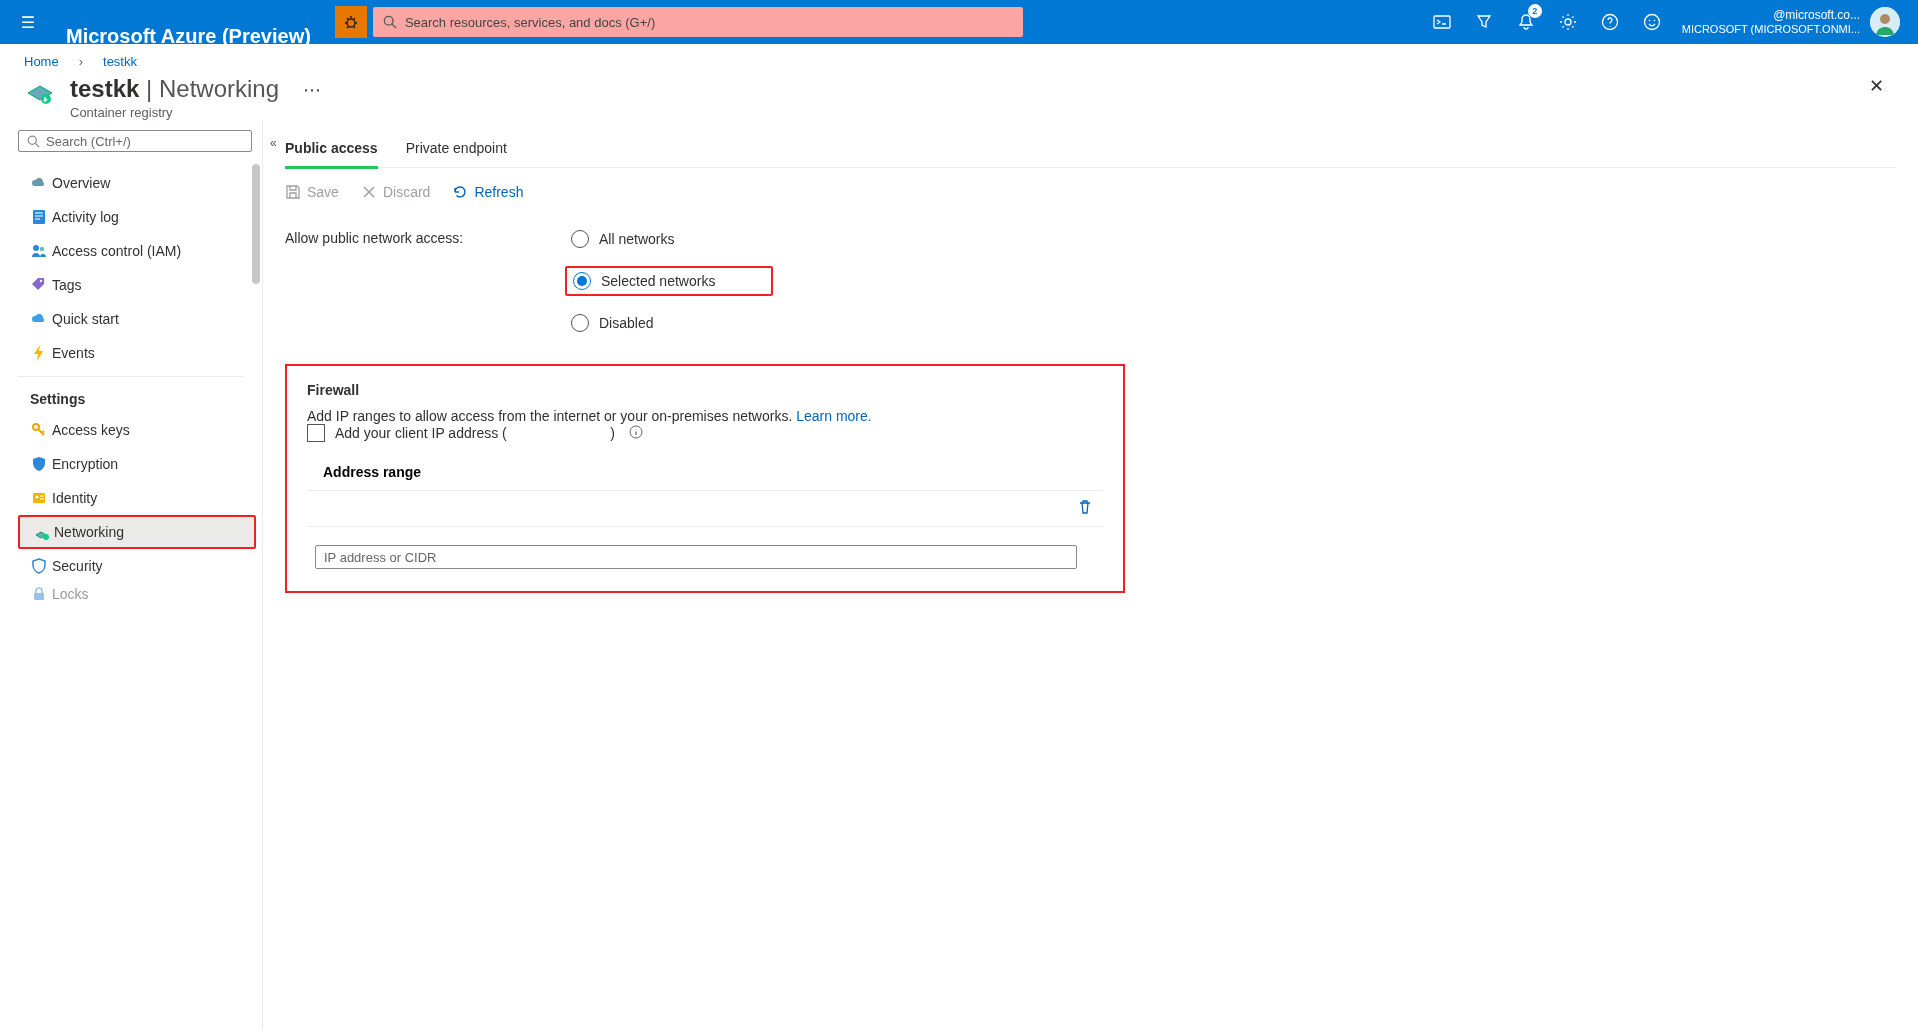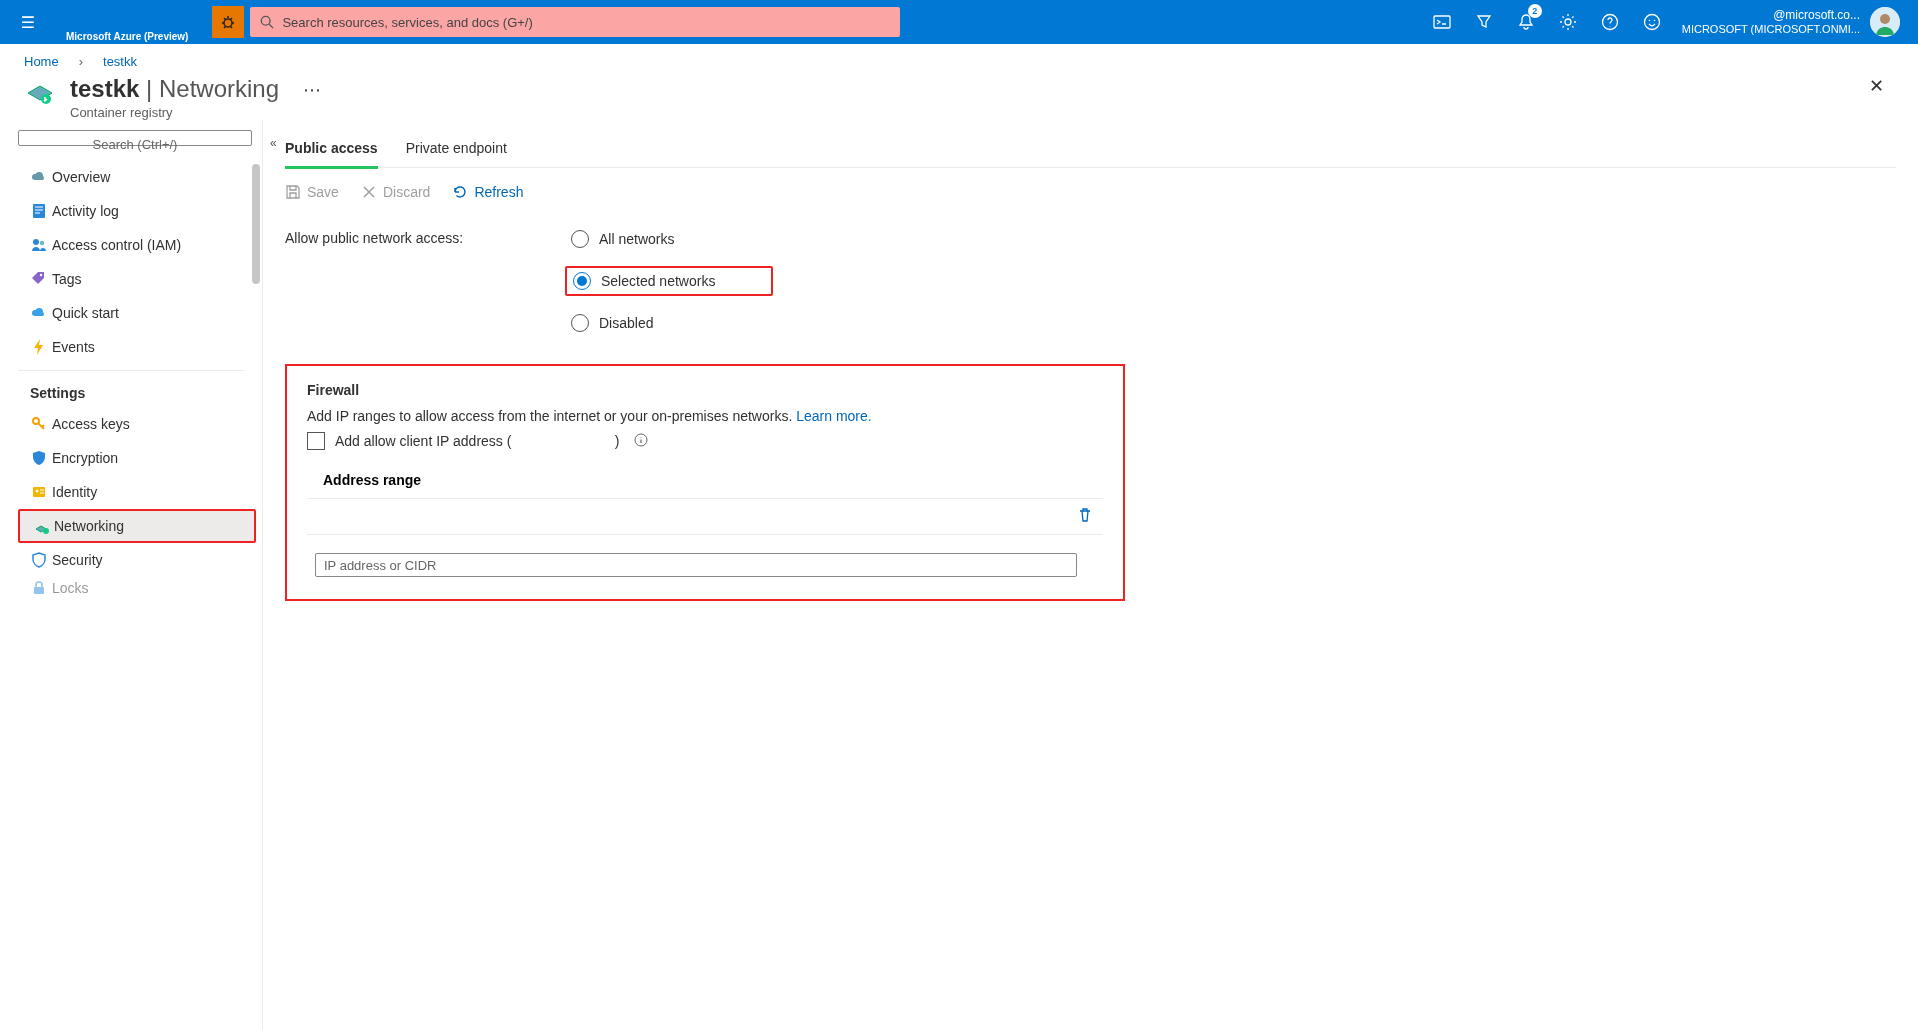--- a/index.html
+++ b/index.html
@@ -8,21 +8,21 @@
 
 .header {
   height: 44px;
   background: #0078d4;
   display: flex;
   align-items: center;
   color: #fff;
   padding: 0 8px;
 }
 .hamburger { width: 40px; text-align: center; cursor: pointer; font-size: 16px; }
-.logo { font-size: 10px; font-weight: 600; padding: 0 18px; white-space: nowrap; margin-top: 28px; }
+.logo { font-size: 20px; font-weight: 600; padding: 0 18px; white-space: nowrap; margin-top: 28px; }
 .bug-btn { width: 32px; height: 32px; background: #e67700; display: flex; align-items: center; justify-content: center; margin: 0 6px; }
 .search-box {
   flex: 0 0 650px;
   height: 30px;
   background: #fca5a5;
   border-radius: 2px;
   display: flex;
   align-items: center;
   padding: 0 10px;
   color: #444;
@@ -54,22 +54,22 @@
 .title-text h1 { font-size: 24px; font-weight: 600; color: #323130; }
 .title-text h1 .light { font-weight: 400; color: #555; }
 .title-text .sub { font-size: 13px; color: #605e5c; margin-top: 2px; }
 .title-actions { margin-left: 24px; font-size: 18px; color: #444; cursor: pointer; padding-top: 4px; }
 .close-x { margin-left: auto; font-size: 18px; color: #333; cursor: pointer; padding: 0 10px; }
 
 
 .body { display: flex; height: calc(100vh - 120px); }
 .sidebar { width: 262px; padding: 10px 0 0 18px; position: relative; }
 .sidebar-search {
-  width: 234px; height: 16px; border: 1px solid #8a8886; border-radius: 2px;
-  display: flex; align-items: center; padding: 0 8px; font-size: 13px; color: #666; gap: 6px; flex-direction: column;
+  width: 234px; height: 22px; border: 1px solid #8a8886; border-radius: 2px;
+  display: flex; align-items: center; padding: 0 8px; font-size: 13px; color: #666; gap: 6px;
 }
 .collapse-chevron { position: absolute; left: 270px; top: 16px; color: #555; font-size: 12px; cursor: pointer; }
 .nav-list { margin-top: 14px; }
 .nav-item {
   display: flex; align-items: center; gap: 4px;
   height: 34px; padding: 0 12px; font-size: 14px; color: #323130;
   cursor: pointer;
 }
 .nav-item .nicon { width: 18px; height: 18px; flex: none; display:flex; align-items:center; justify-content:center; }
 .nav-section { font-weight: 600; font-size: 14px; color: #323130; padding: 14px 12px 6px; border-top: 1px solid #edebe9; margin-top: 6px; margin-right: 18px; }
@@ -89,21 +89,21 @@
 .form-label { width: 280px; font-size: 14px; color: #323130; padding-top: 2px; }
 .radios { display: flex; flex-direction: column; gap: 16px; }
 .radio-row { display: flex; align-items: center; gap: 10px; font-size: 14px; color: #323130; padding: 2px 6px; }
 .radio-row.highlight { border: 2px solid #e22; border-radius: 2px; padding: 4px 56px 4px 6px; }
 .rcircle { width: 18px; height: 18px; border: 1px solid #555; border-radius: 50%; display:flex; align-items:center; justify-content:center; }
 .rcircle.sel { border-color: #0078d4; }
 .rcircle.sel::after { content:''; width:10px; height:10px; background:#0078d4; border-radius:50%; }
 
 .firewall-box { border: 2px solid #e22; padding: 16px 20px 22px; margin-top: 30px; width: 840px; }
 .fw-title { font-weight: 600; font-size: 14px; color: #323130; margin-bottom: 10px; }
-.fw-desc { font-size: 14px; color: #323130; margin-bottom: 8px; }
+.fw-desc { font-size: 14px; color: #323130; margin-bottom: 0; }
 .fw-desc a { color: #0067b8; text-decoration: none; }
 .check-row { display: flex; align-items: center; gap: 10px; font-size: 14px; color: #323130; margin-bottom: 16px; }
 .checkbox { width: 18px; height: 18px; border: 1px solid #555; }
 .col-header { font-weight: 600; font-size: 14px; padding: 6px 0 10px 16px; border-bottom: 1px solid #edebe9; }
 .data-row { display: flex; align-items: center; height: 36px; border-bottom: 1px solid #edebe9; }
 .data-row .cell { flex: 1; }
 .trash { width: 20px; color: #0067b8; cursor: pointer; margin-right: 6px; }
 .ip-input {
   width: 762px; height: 24px; border: 1px solid #8a8886; border-radius: 2px;
   padding: 0 8px; font-size: 13px; color: #666; margin: 18px 0 0 8px;
@@ -388,21 +388,21 @@
     </div>
 
     <div class="firewall-box">
       <div class="fw-title">Firewall</div>
       <div class="fw-desc">
         <span>Add IP ranges to allow access from the internet or your on-premises networks. </span><a href="#">Learn more.</a>
       </div>
       <div class="check-row">
         <span class="checkbox"></span>
         <span>
-          <span>Add allow client IP address (</span>
+          <span>Add your client IP address (</span>
           <span style="visibility:hidden">xxx.xxx.xxx.xxx</span>
           <span>)</span>
         </span>
         <span style="margin-left:4px;">
           <svg width="14" height="14" viewBox="0 0 14 14">
               <circle cx="7" cy="7" r="6" fill="none" stroke="#666" stroke-width="1"></circle>
               <path d="M7 4v.5M7 6.5V10" stroke="#666" stroke-width="1.2"></path>
             </svg>
         </span>
       </div>

